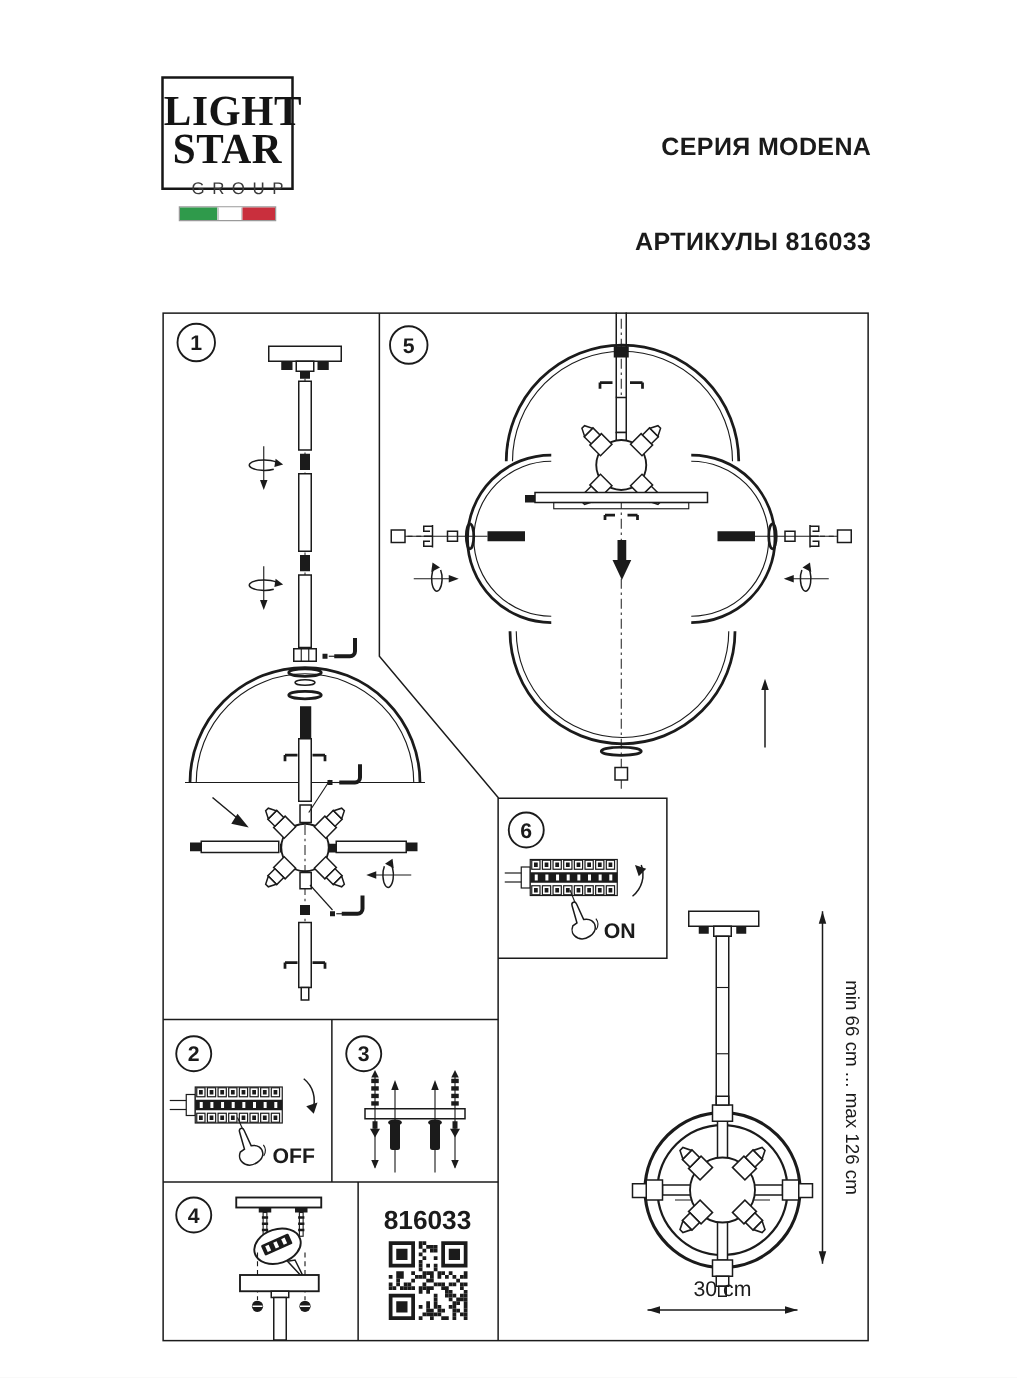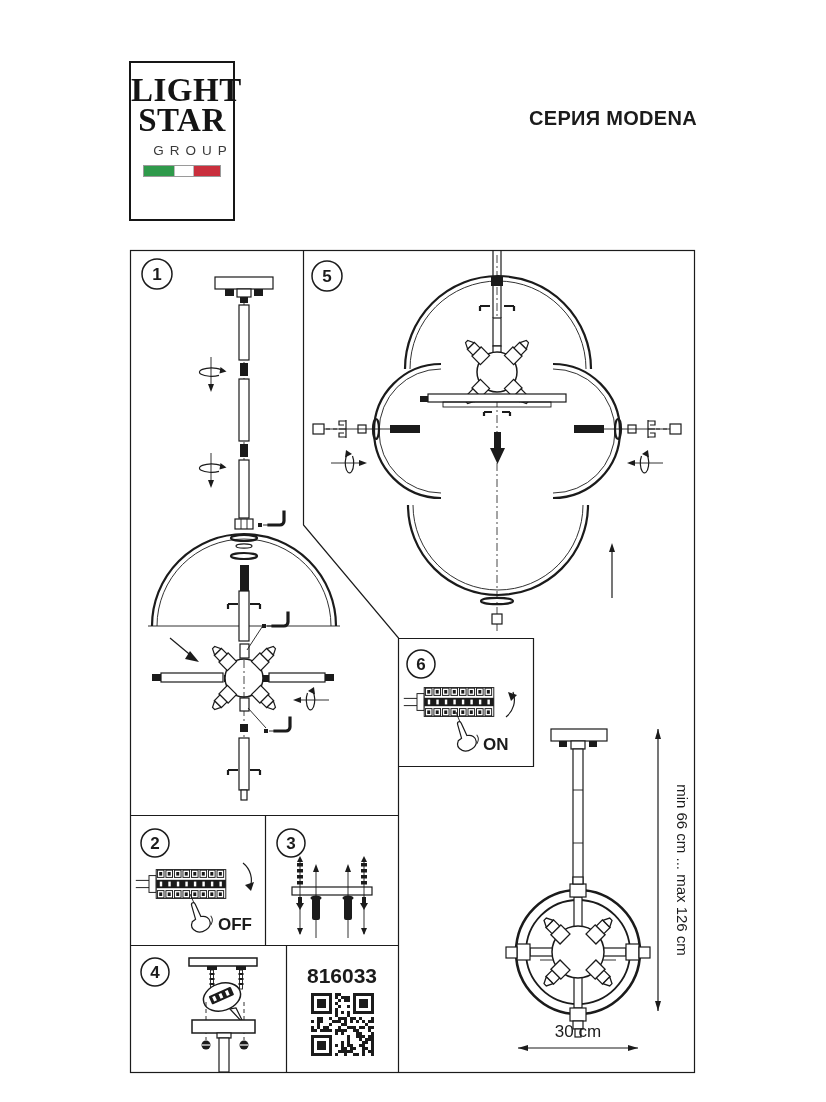--- a/index.html
+++ b/index.html
@@ -1,20 +1,20 @@
 <!DOCTYPE html>
 <html><head>
 <meta charset="utf-8">
 <style>
   html,body{margin:0;padding:0;}
   body{background:#e8e8e8;}
   .page{position:relative;width:826px;height:1102px;background:#ffffff;overflow:hidden;
         font-family:"Liberation Sans","DejaVu Sans",sans-serif;color:#1b1b1b;}
   
-  .logo-box{position:absolute;left:129px;top:61px;width:106px;height:160px;
+  .logo-box{position:absolute;left:129px;top:61px;width:106px;height:91px;
             border:2px solid #161616;background:#fff;text-align:center;box-sizing:border-box;}
   .logo-word{font-family:"Liberation Serif","DejaVu Serif",serif;font-weight:700;
              font-size:33px;line-height:0.92;letter-spacing:0.5px;color:#141414;transform:scaleY(1.04);}
   .logo-word.first{margin-top:12px;}
   .logo-group{margin-top:7px;font-size:13.5px;letter-spacing:6px;margin-right:-6px;color:#3a3a3a;padding-left:16px;}
   .logo-flag{display:flex;height:10px;margin:7px 12px 0 12px;border:1px solid #9a9a9a;}
   .flag-seg{height:100%;}
   .flag-seg.g{width:40%;}
   .flag-seg.w{width:26%;border-left:1px solid #bbb;border-right:1px solid #bbb;box-sizing:border-box;}
   .flag-seg.r{width:34%;}
@@ -50,20 +50,21 @@
     <div class="logo-group">GROUP</div>
     <div class="logo-flag">
       <span class="flag-seg g" style="background-color: rgb(47, 154, 75);"></span>
       <span class="flag-seg w" style="background-color: rgb(255, 255, 255);"></span>
       <span class="flag-seg r" style="background-color: rgb(201, 47, 61);"></span>
     </div>
   </div>
 
   <div class="header-text">
     <div class="hd-series">СЕРИЯ MODENA</div>
+    <div class="hd-series">АРТИКУЛЫ 816033</div>
     <div class="hd-title">
     </div>
   </div>
 
   <svg class="figure" width="826" height="1102" viewBox="0 0 826 1102">
     <defs>
 
       <g id="socket">
         <rect x="17" y="-6.5" width="12" height="13" class="o"></rect>
         <rect x="29" y="-5" width="8" height="10" class="o"></rect>

